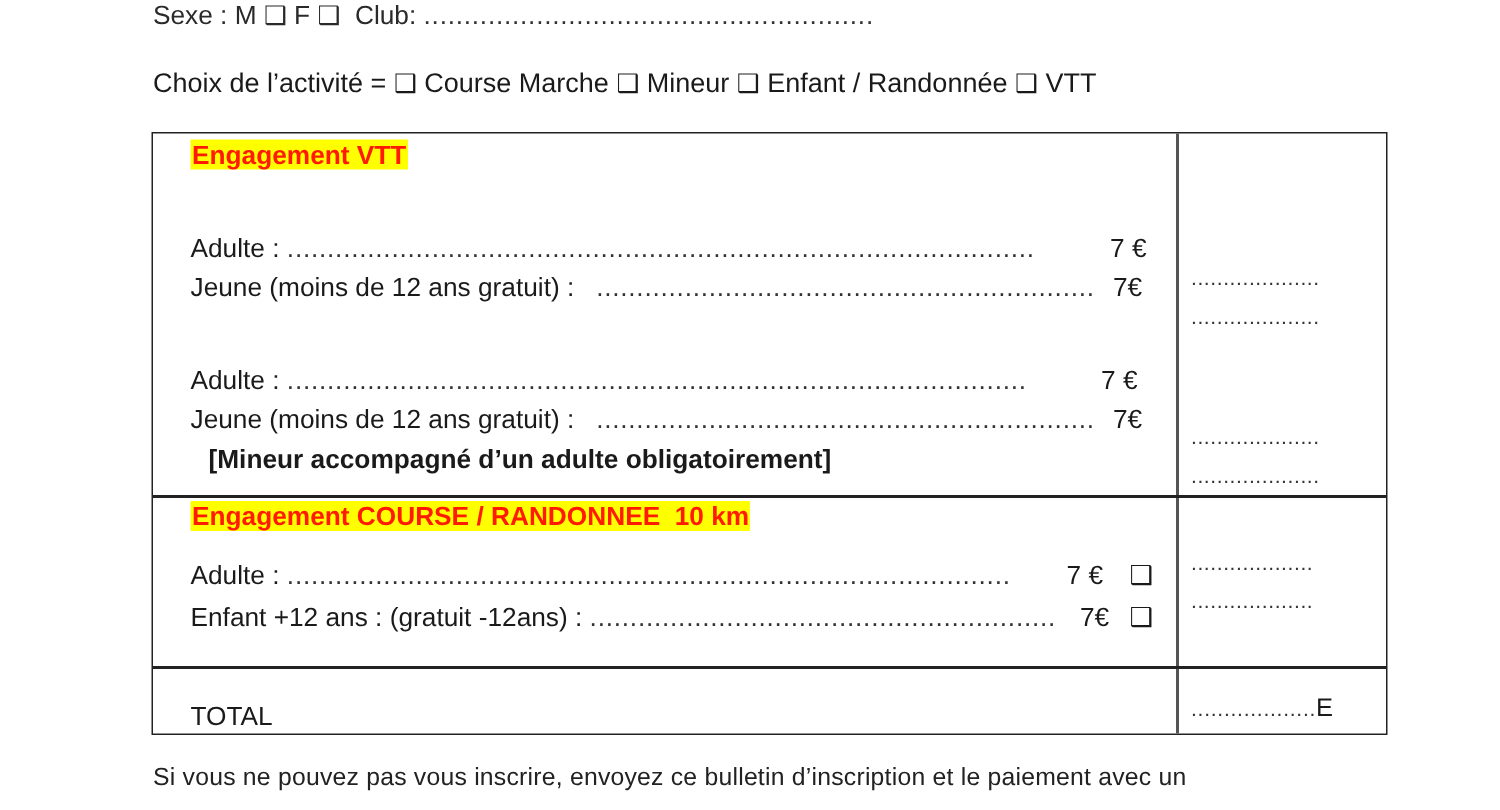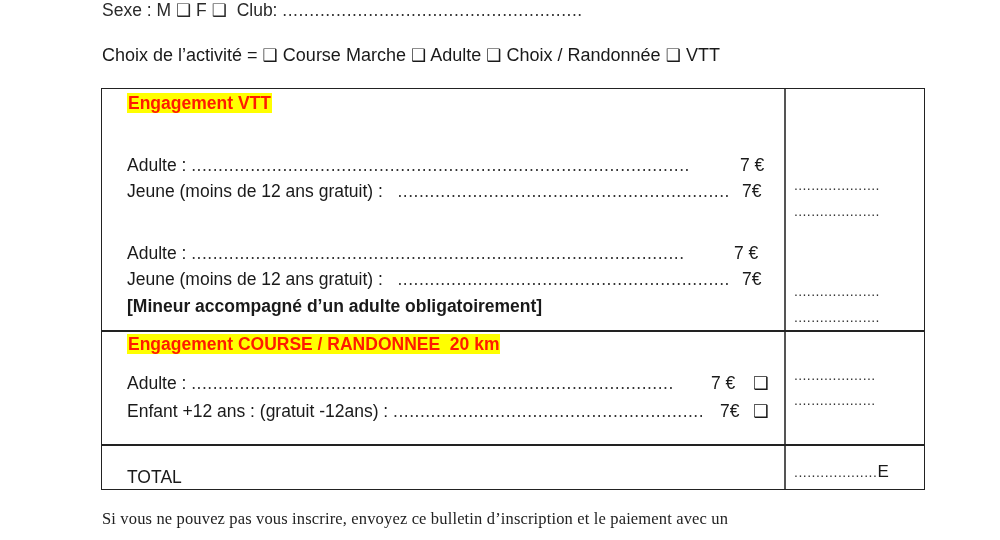--- a/index.html
+++ b/index.html
@@ -26,42 +26,42 @@
   .row { position: absolute; left: 11px; font-size: 17.5px; white-space: nowrap; color: #1a1a1a; padding-left: 14px; }
   .hl {
     background: #ffff00; color: #ff1a00; font-weight: bold;
     padding: 0 1px;
   }
   .b { font-weight: bold; }
   .dots { letter-spacing: 0.5px; color: #333; }
   .price { position: absolute; font-size: 17.5px; white-space: nowrap; }
   .rdots { position: absolute; left: 692px; font-size: 14px; color: #333; letter-spacing: 0.4px; white-space: nowrap; }
 
-  .footer { left: 102px; top: 509px; font-size: 16.5px; color: #222; letter-spacing: 0.15px; font-family: Liberation Serif, serif; }
+  .footer { left: 102px; top: 509px; font-size: 16.5px; color: #222; letter-spacing: 0.15px; }
 </style>
 </head>
 <body>
 
 <div class="abs line1">
   <span>Sexe : M</span>
   <span class="chk">❑</span>
   <span>F</span>
   <span class="chk">❑</span>
   &nbsp;<span>Club:</span>
   <span class="dots">........................................................</span>
 </div>
 
 <div class="abs line2">
   <b>Choix de l’activité =</b>
   <span class="chk">❑</span>
   <span>Course Marche</span>
   <span class="chk">❑</span>
-  <span>Adulte</span>
+  <span>Mineur</span>
   <span class="chk">❑</span>
-  <span>Choix / Randonnée</span>
+  <span>Enfant / Randonnée</span>
   <span class="chk">❑</span>
   <span>VTT</span>
 </div>
 
 <div class="tbl">
   <div class="vline"></div>
   <div class="hline" style="top:241px;"></div>
   <div class="hline" style="top:355px;"></div>
 
   <div class="row" style="top:4px;">
@@ -81,29 +81,29 @@
   <div class="row" style="top:154px;">
     <span>Adulte :</span>
     <span class="dots">............................................................................................</span>
   </div>
   <div class="price" style="left:632px; top:154px;">7 €</div>
   <div class="row" style="top:180px;">
     <span>Jeune (moins de 12 ans gratuit) :</span>&nbsp;&nbsp;
     <span class="dots">..............................................................</span>
   </div>
   <div class="price" style="left:640px; top:180px;">7€</div>
-  <div class="row b" style="top:207px;">[Mineur accompagné d’un adulte obligatoirement]</div>
+  <div class="row b" style="top:207px;margin-left:12px;">[Mineur accompagné d’un adulte obligatoirement]</div>
 
   <div class="rdots" style="top:88px;">....................</div>
   <div class="rdots" style="top:114px;">....................</div>
   <div class="rdots" style="top:194px;">....................</div>
   <div class="rdots" style="top:220px;">....................</div>
 
   <div class="row" style="top:245px;">
-    <span class="hl" style="white-space:pre;">Engagement COURSE / RANDONNEE  20 km</span>
+    <span class="hl" style="white-space:pre;">Engagement COURSE / RANDONNEE  10 km</span>
   </div>
   <div class="row" style="top:284px;">
     <span>Adulte :</span>
     <span class="dots">..........................................................................................</span>
   </div>
   <div class="price" style="left:609px; top:284px;">7 €</div>
   <div class="price" style="left:651px; top:284px;">❑</div>
   <div class="row" style="top:312px;text-align:right;">
     <span>Enfant +12 ans : (gratuit -12ans) :</span>
     <span class="dots">..........................................................</span>

